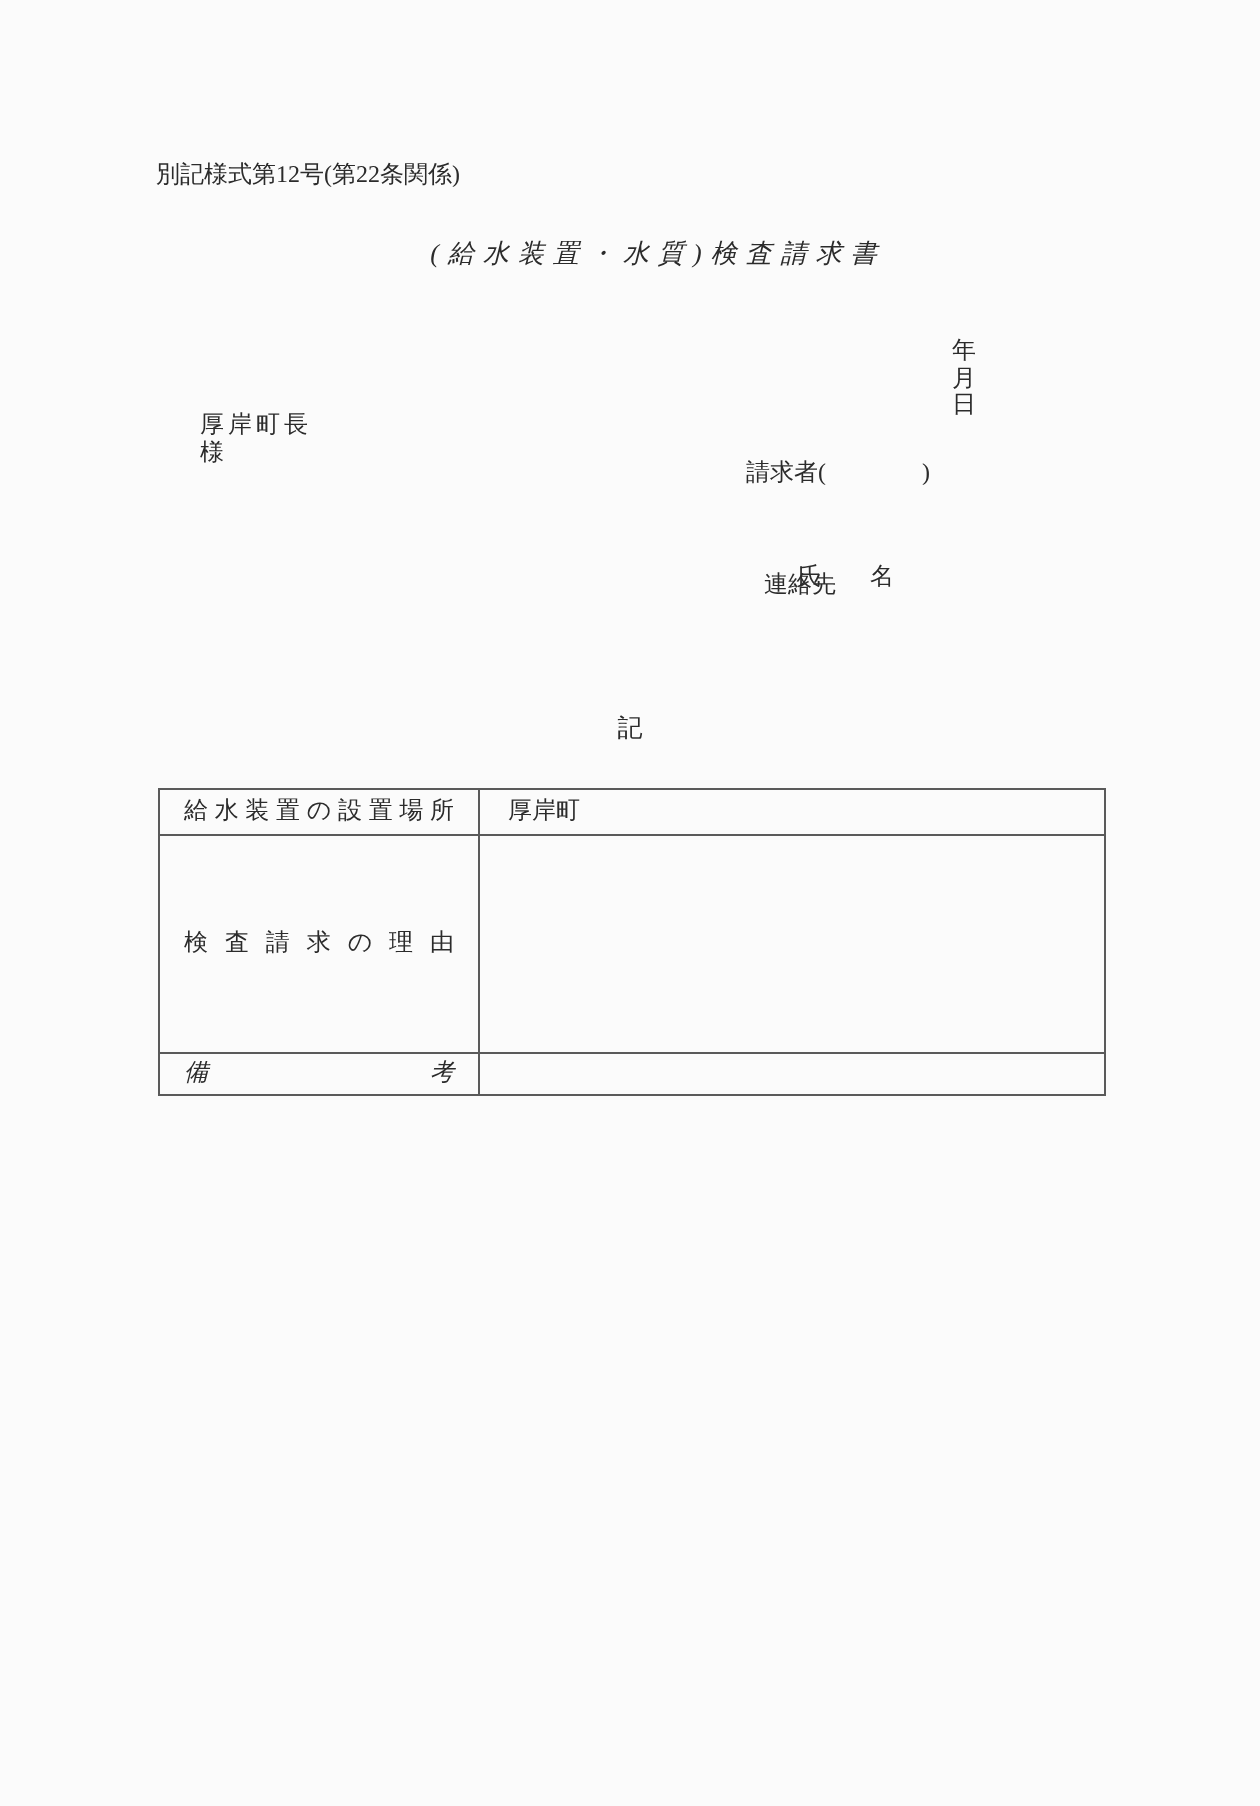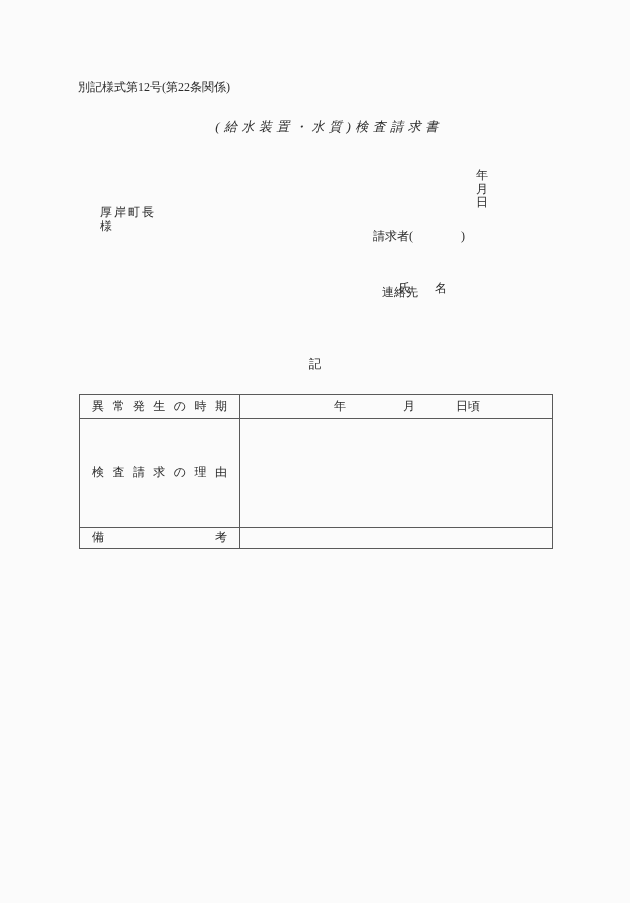--- a/index.html
+++ b/index.html
@@ -94,32 +94,28 @@
     <span class="spread-2char">氏名</span>
   </div>
 
   <div class="line" style="left:382px; top:286px;">連絡先</div>
 
 
   <div class="list-marker">記</div>
 
   <table class="req-table">
     <tbody>
-    <tr style="height:24px;">
-      <th>異常発生の時期</th>
-      <td class="when-val">
-        <span class="when-year">年</span>
-        <span class="when-month">月</span>
-        <span class="when-day">日頃</span>
-      </td>
+        <tr style="height:23px;">
+      <th>給水装置の設置場所</th>
+      <td class="place-val">厚岸町</td>
     </tr>
     <tr style="height:109px;">
       <th>検査請求の理由</th>
       <td></td>
     </tr>
-    <tr style="height:21px;">
+    <tr style="height:21px;font-style:italic;">
       <th>備考</th>
       <td></td>
     </tr>
   </tbody>
     </table>
 
 </div>
 
 </body></html>

